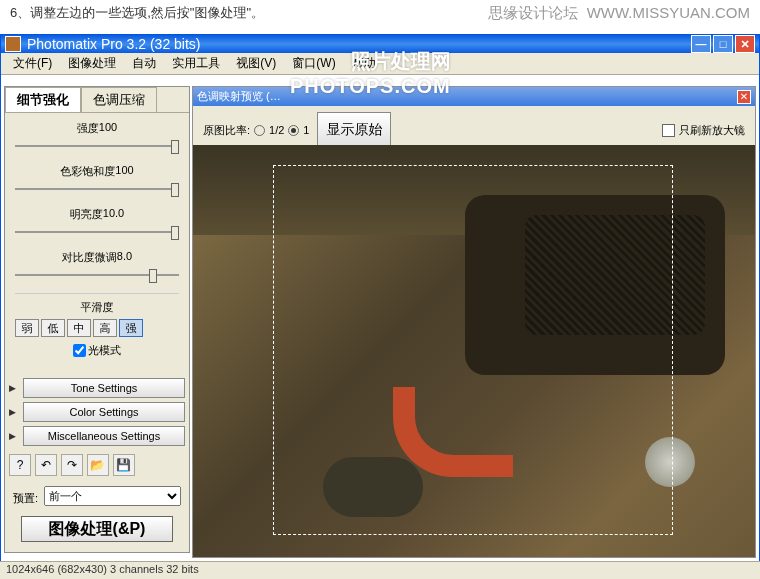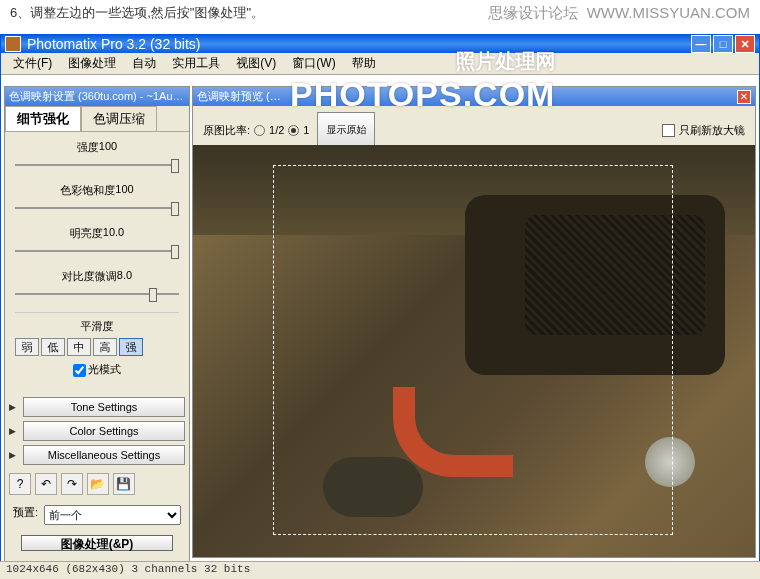--- a/index.html
+++ b/index.html
@@ -10,66 +10,66 @@
 .titlebar { background: linear-gradient(#0a5ae0,#3c8cf0 50%,#0a5ae0); height: 18px; display: flex; align-items: center; padding: 0 4px; color: #fff; font-size: 14px; }
 .titlebar .ticon { width: 16px; height: 16px; background: #b36b2a; margin-right: 6px; border: 1px solid #fff; }
 .titlebar .ttext { flex: 1; }
 .winbtns { display: flex; gap: 2px; }
 .winbtn { width: 20px; height: 18px; background: #4a8de8; border: 1px solid #fff; display: flex; align-items: center; justify-content: center; font-size: 11px; color: #fff; font-weight: bold; }
 .winbtn.close { background: #e04f3a; }
 .menubar { background: #ece9d8; height: 22px; display: flex; align-items: center; padding: 0 4px; font-size: 12px; border-bottom: 1px solid #aca899; }
 .menubar span { padding: 2px 8px; }
 .watermark { position: absolute; left: 290px; top: 48px; color: #fff; font-weight: bold; text-shadow: 0 0 3px rgba(0,0,0,.3); z-index: 50; pointer-events: none; text-align: right; }
 .watermark .w1 { font-size: 20px; }
-.watermark .w2 { font-size: 34px; letter-spacing: 1px; }
+.watermark .w2 { font-size: 20px; letter-spacing: 1px; }
 .panel { position: absolute; left: 4px; top: 86px; width: 186px; background: #ece9d8; border: 1px solid #8f8f8f; font-size: 12px; }
 .panel .ptitle { background: linear-gradient(#7aa5e8,#3c7de0); color: #fff; font-size: 11px; padding: 2px 4px; display: flex; justify-content: space-between; }
 .tabs { display: flex; background: #ece9d8; border-bottom: 1px solid #aca899; }
 .tab { padding: 3px 11px; border: 1px solid #aca899; border-bottom: none; background: #ece9d8; font-size: 13px; }
 .tab.active { background: #fff; font-weight: bold; }
 .sliders { padding: 8px 10px; }
 .srow { margin-bottom: 10px; }
 .srow .lbl { display: flex; justify-content: center; font-size: 11px; margin-bottom: 2px; }
 .slider { height: 16px; position: relative; }
 .slider .track { position: absolute; left: 0; right: 0; top: 7px; height: 2px; background: #999; }
 .slider .thumb { position: absolute; top: 2px; width: 8px; height: 14px; background: #ece9d8; border: 1px solid #666; }
 .seggroup { display: flex; gap: 2px; margin-top: 4px; }
 .seg { width: 24px; height: 18px; border: 1px solid #888; background: #f0f0f0; display: flex; align-items: center; justify-content: center; font-size: 11px; }
 .seg.sel { background: #c5d9f1; border-color: #316ac5; }
-.chk { display: flex; align-items: flex-end; justify-content: center; gap: 2px; margin: 6px 0; font-size: 11px; }
+.chk { display: flex; align-items: center; justify-content: center; gap: 2px; margin: 6px 0; font-size: 11px; }
 .chk input { width: 13px; height: 13px; }
 .exprow { display: flex; align-items: center; gap: 4px; padding: 2px 4px; }
 .exprow .arrow { width: 10px; font-size: 9px; color: #333; }
 .exprow .btn { flex: 1; height: 20px; border: 1px solid #888; background: linear-gradient(#fff,#e0e0e0); font-size: 11px; text-align: center; line-height: 18px; }
 .toolbar { display: flex; gap: 4px; padding: 6px 4px; }
 .tbtn { width: 22px; height: 22px; border: 1px solid #aca899; background: #f0f0f0; display: flex; align-items: center; justify-content: center; font-size: 12px; }
-.preset { display: flex; align-items: flex-start; gap: 6px; padding: 4px 8px; font-size: 11px; }
+.preset { display: flex; align-items: flex-end; gap: 6px; padding: 4px 8px; font-size: 11px; }
 .preset select { flex: 1; font-size: 11px; height: 20px; }
 .process { padding: 6px 16px 10px; }
-.process .pbtn { width: 100%; height: 16px; border: 1px solid #666; background: linear-gradient(#fff,#e0e0e0); font-size: 12px; font-weight: bold; }
+.process .pbtn { width: 100%; height: 26px; border: 1px solid #666; background: linear-gradient(#fff,#e0e0e0); font-size: 16px; font-weight: bold; }
 .preview { position: absolute; left: 192px; top: 86px; width: 564px; height: 472px; border: 1px solid #8f8f8f; background: #ece9d8; }
 .preview .ptitle { background: linear-gradient(#7aa5e8,#3c7de0); color: #fff; font-size: 11px; padding: 2px 4px; display: flex; justify-content: space-between; align-items: center; }
 .preview .ptitle .pclose { width: 14px; height: 14px; background: #e04f3a; border: 1px solid #fff; color: #fff; font-size: 10px; text-align: center; line-height: 12px; }
 .pvctrl { padding: 6px 10px; display: flex; flex-wrap: wrap; align-items: center; gap: 8px; font-size: 11px; }
 .pvctrl .grp { display: flex; align-items: center; gap: 4px; }
 .radio { width: 11px; height: 11px; border: 1px solid #666; border-radius: 50%; display: inline-block; }
 .radio.sel::after { content: ""; display: block; width: 5px; height: 5px; background: #333; border-radius: 50%; margin: 2px; }
-.sbtn { height: 36px; padding: 4px 8px; border: 1px solid #888; background: linear-gradient(#fff,#e0e0e0); font-size: 10px; }
+.sbtn { height: 36px; padding: 4px 8px; border: 1px solid #888; background: linear-gradient(#fff,#e0e0e0); font-size: 14px; }
 .zoom { width: 48px; height: 18px; border: 1px solid #888; background: #fff; text-align: center; font-size: 11px; }
 .chkb { width: 13px; height: 13px; border: 1px solid #666; background: #fff; display: inline-block; }
 .imgarea { position: absolute; left: 0; top: 58px; right: 0; bottom: 0; background: linear-gradient(135deg,#8a7548 0%,#6a5a3a 20%,#4a3f2a 40%,#5a4a32 60%,#7a6540 80%,#6a5838 100%); overflow: hidden; }
 .engine { position: absolute; inset: 0; }
 .eng-top { position: absolute; left: 0; top: 0; right: 0; height: 90px; background: linear-gradient(#3a3424,#5a4e32); }
 .eng-cover { position: absolute; right: 30px; top: 50px; width: 260px; height: 180px; background: #2a2418; border-radius: 20px; }
 .eng-grill { position: absolute; right: 50px; top: 70px; width: 180px; height: 120px; background: repeating-linear-gradient(45deg,#1a1610 0,#1a1610 3px,#2a2418 3px,#2a2418 6px); border-radius: 12px; }
 .eng-hose { position: absolute; left: 200px; bottom: 80px; width: 120px; height: 90px; border: 22px solid #c04a2a; border-top: none; border-right: none; border-radius: 0 0 0 60px; }
 .eng-hose2 { position: absolute; left: 130px; bottom: 40px; width: 100px; height: 60px; background: #3a3628; border-radius: 30px; }
 .eng-badge { position: absolute; right: 60px; bottom: 70px; width: 50px; height: 50px; background: radial-gradient(#d0d0c8,#888878); border-radius: 50%; }
 .selection { position: absolute; left: 80px; top: 20px; width: 400px; height: 370px; border: 1px dashed #fff; }
-.status { position: absolute; left: 0; bottom: 0; width: 760px; height: 18px; background: #ece9d8; border-top: 1px solid #aca899; font-size: 11px; padding: 1px 6px; color: #333; font-family: Liberation Mono, monospace; }
+.status { position: absolute; left: 0; bottom: 0; width: 760px; height: 18px; background: #ece9d8; border-top: 1px solid #aca899; font-size: 11px; padding: 1px 6px; color: #333; }
 </style>
 </head>
 <body>
 
 <div class="topbar">
   <span>6、调整左边的一些选项,然后按"图像处理"。</span>
   <span class="right">
     <span>思缘设计论坛</span>&nbsp;&nbsp;<span>WWW.MISSYUAN.COM</span>
   </span>
 </div>
@@ -94,23 +94,20 @@
     <span>帮助</span>
   </div>
 </div>
 
 <div class="watermark">
   <div class="w1">照片处理网</div>
   <div class="w2">PHOTOPS.COM</div>
 </div>
 
 <div class="panel">
-  <div class="ptitle">
-    <span>色调映射设置 (360tu.com) - ~1Au…</span>
-  </div>
   <div class="tabs">
     <div class="tab active">细节强化</div>
     <div class="tab">色调压缩</div>
   </div>
   <div class="sliders">
     <div class="srow">
       <div class="lbl">
           <span>强度</span>
           <span>100</span>
         </div>

